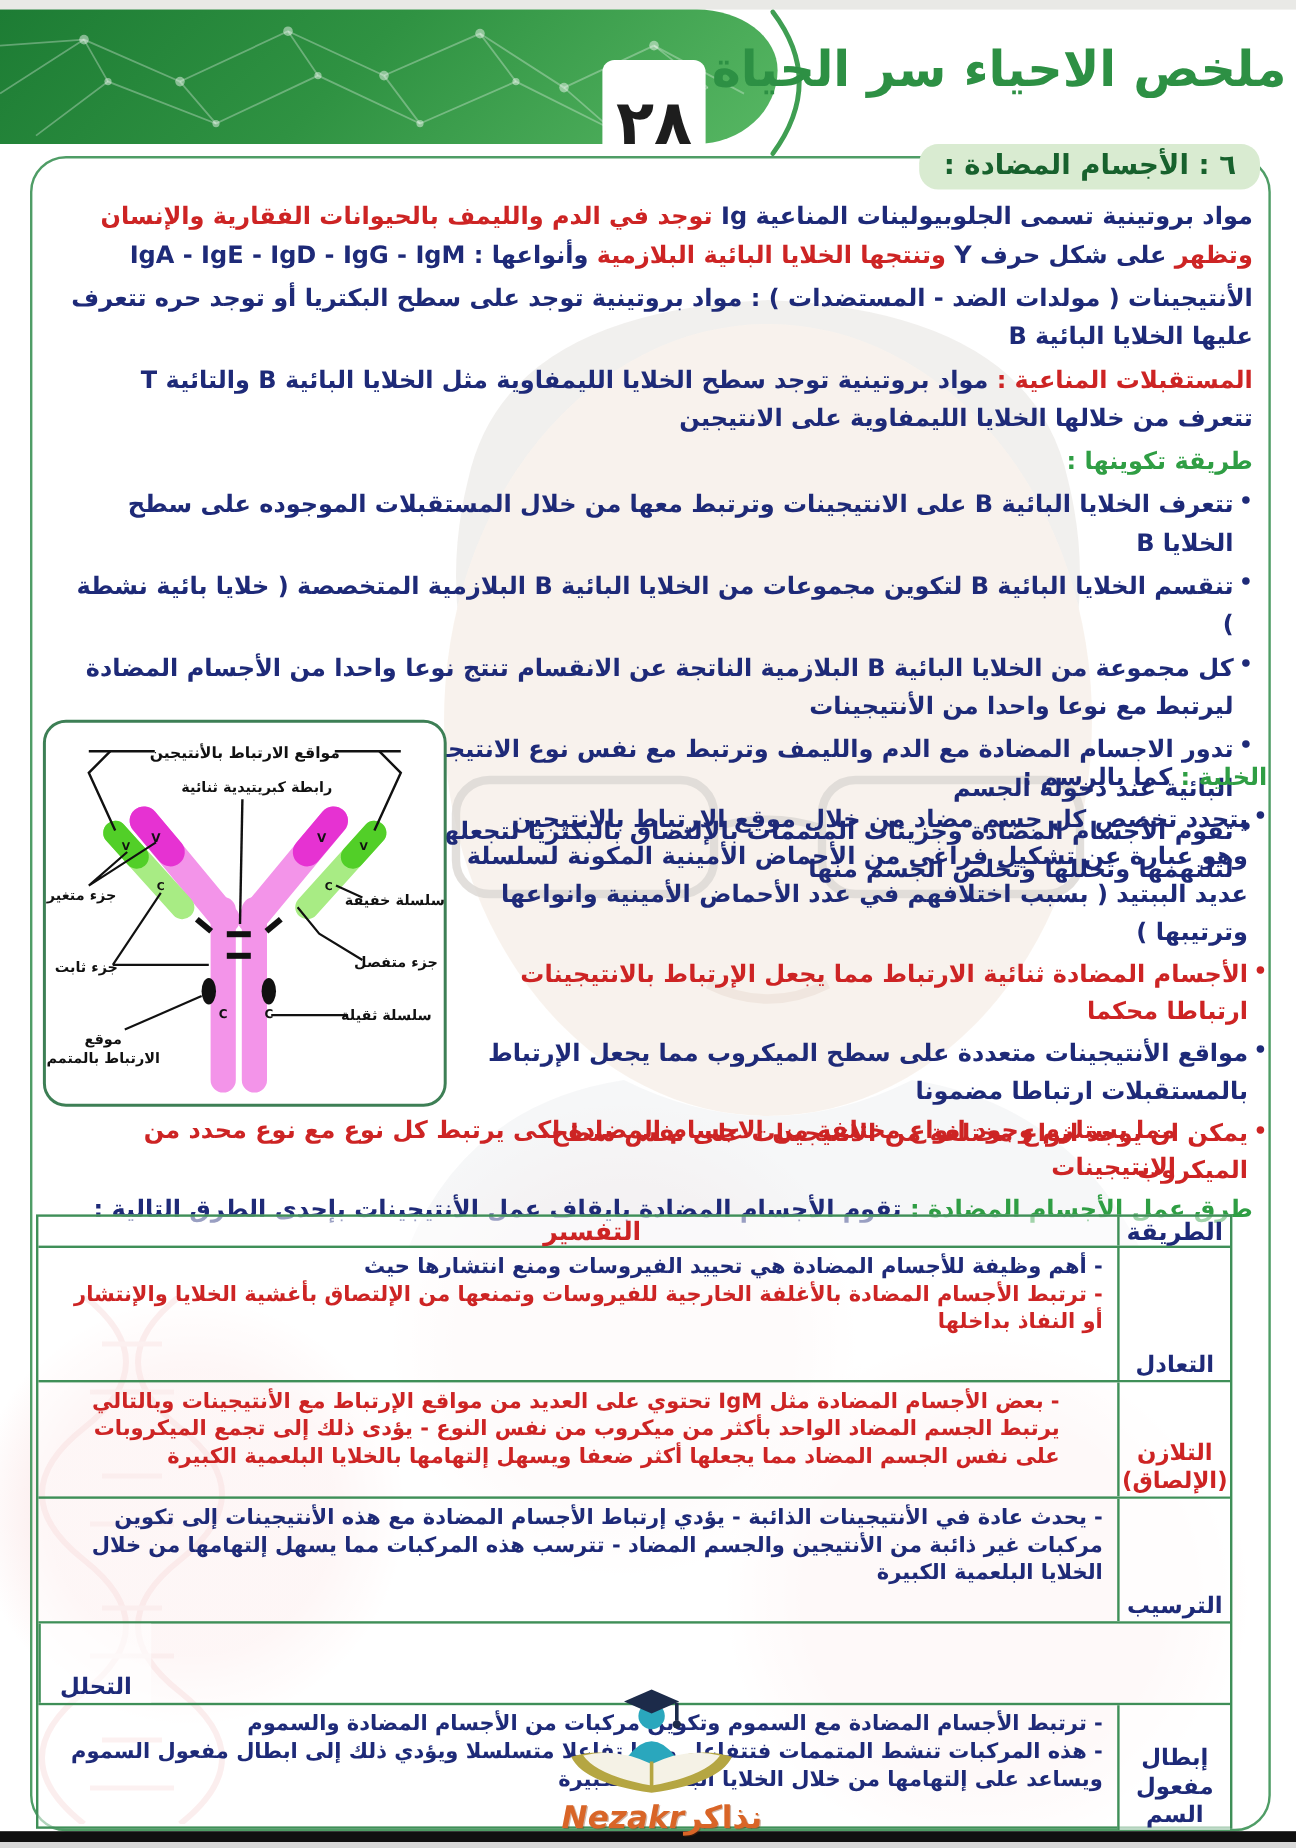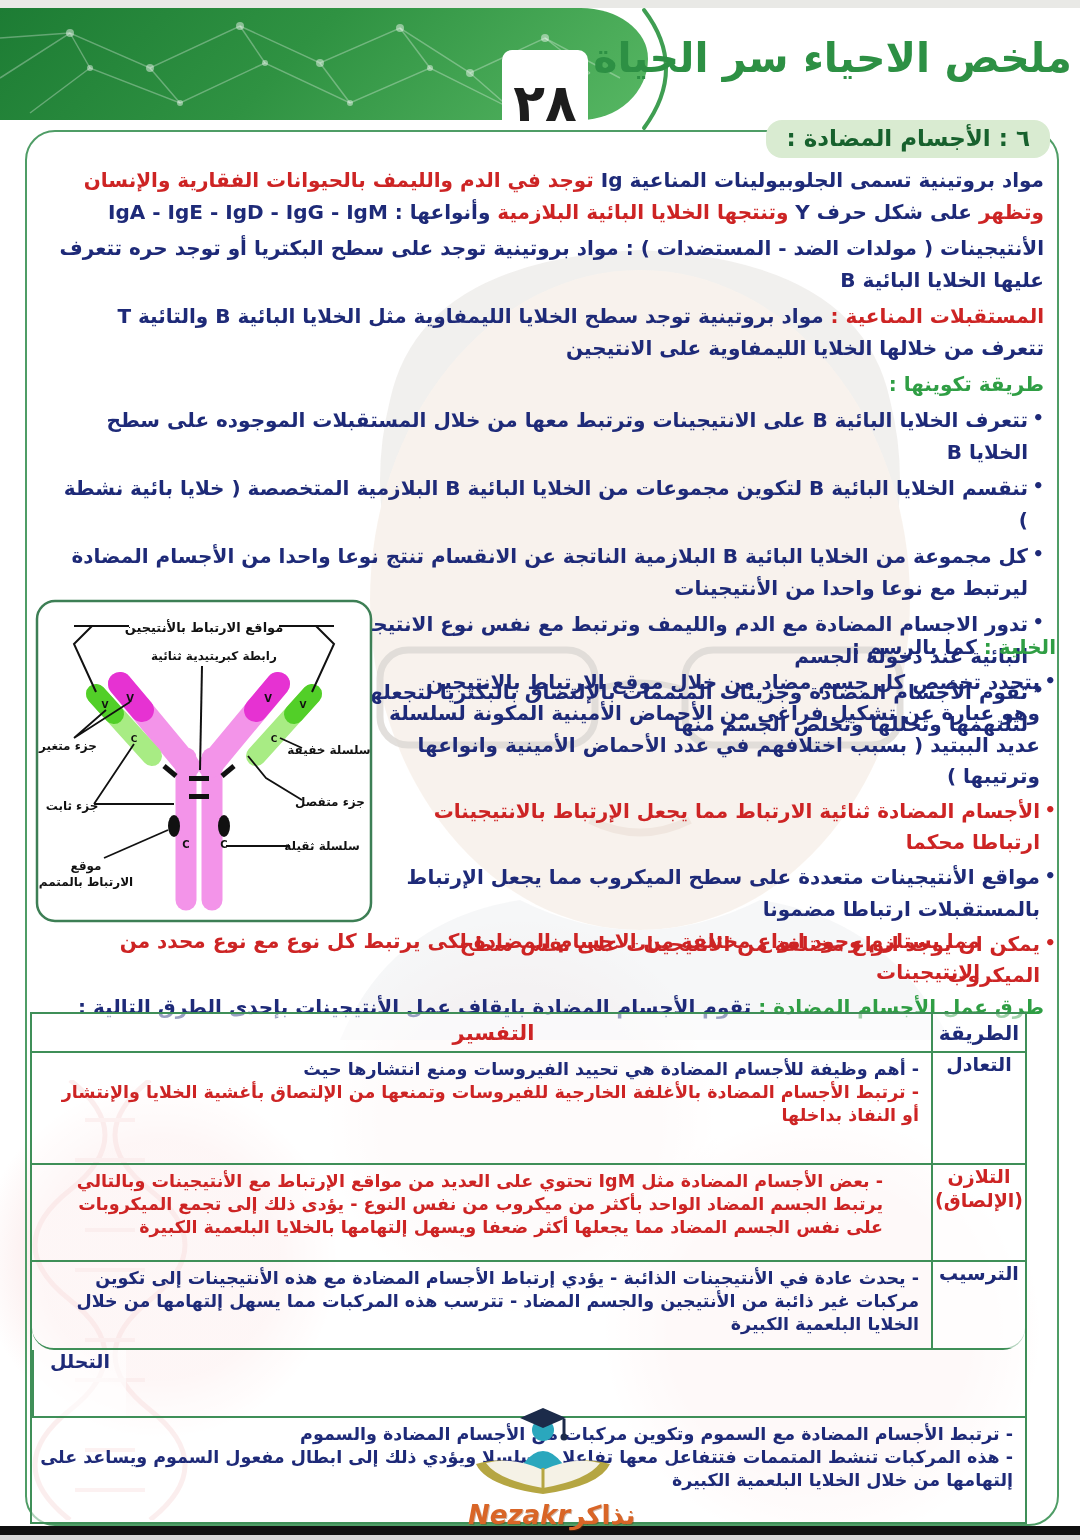--- a/index.html
+++ b/index.html
@@ -56,21 +56,21 @@
   #methods-table{left:30px;top:1012px;width:993px;height:508px;z-index:3;
     border:2px solid #3f8f58;background:rgba(255,255,255,.55);
     display:flex;flex-direction:column;direction:ltr;}
   .thead{display:flex;height:41px;border-bottom:2px solid #3f8f58;}
   .trow{display:flex;border-bottom:2px solid #3f8f58;box-sizing:border-box;}
   .trow:last-child{border-bottom:none;}
   .cell-exp{flex:1;direction:rtl;text-align:right;padding:5px 12px 0 8px;
     font-size:17.5px;line-height:1.32;overflow:hidden;}
   .cell-exp .tline{text-align:right;}
   .cell-method{width:92px;border-left:2px solid #3f8f58;direction:rtl;
-    display:flex;flex-direction:column;align-items:center;justify-content:flex-start;
+    display:flex;flex-direction:column;align-items:center;justify-content:flex-end;
     font-size:19px;text-align:center;line-height:1.25;background:rgba(255,255,255,.6);}
   .th-exp{flex:1;display:flex;align-items:center;justify-content:center;
     font-size:21px;color:#cd2424;padding-left:24px;}
   .th-method{width:92px;border-left:2px solid #3f8f58;display:flex;align-items:center;
     justify-content:center;font-size:20px;color:#1e2a78;}
   
   #face-watermark{left:300px;top:220px;z-index:1;opacity:.5;}
   #dna-watermark{left:30px;top:1080px;z-index:1;opacity:.55;}
   #brand-logo{left:468px;top:1402px;z-index:6;text-align:center;width:150px;}
   #brand-text{font-size:26px;color:#d96527;font-style:italic;
@@ -241,37 +241,42 @@
       </div>
       <div class="trow" style="height: 97px; gap: 36px;">
         <div class="cell-exp">
           <div class="tline c-red">- بعض الأجسام المضادة مثل IgM تحتوي على العديد من مواقع الإرتباط مع الأنتيجينات وبالتالي يرتبط الجسم المضاد الواحد بأكثر من ميكروب من نفس النوع - يؤدى ذلك إلى تجمع الميكروبات على نفس الجسم المضاد مما يجعلها أكثر ضعفا ويسهل إلتهامها بالخلايا البلعمية الكبيرة</div>
         </div>
         <div class="cell-method c-red">
           <div>التلازن</div>
           <div>(الإلصاق)</div>
         </div>
       </div>
-      <div class="trow" style="height: 88px; border-radius: 22px;">
+      <div class="trow" style="height: 104px;">
         <div class="cell-exp">
           <div class="tline c-navy">- يحدث عادة في الأنتيجينات الذائبة - يؤدي إرتباط الأجسام المضادة مع هذه الأنتيجينات إلى تكوين مركبات غير ذائبة من الأنتيجين والجسم المضاد - تترسب هذه المركبات مما يسهل إلتهامها من خلال الخلايا البلعمية الكبيرة</div>
         </div>
         <div class="cell-method c-navy">
           <div>الترسيب</div>
         </div>
       </div>
       <div class="trow" style="height: 68px;">
         <div class="cell-method c-navy">
           <div>التحلل</div>
         </div>
       </div>
       <div class="trow" style="height: 104px;">
         <div class="cell-exp">
           <div class="tline c-navy">- ترتبط الأجسام المضادة مع السموم وتكوين مركبات من الأجسام المضادة والسموم</div>
           <div class="tline c-navy">- هذه المركبات تنشط المتممات فتتفاعل معها تفاعلا متسلسلا ويؤدي ذلك إلى ابطال مفعول السموم ويساعد على إلتهامها من خلال الخلايا البلعمية الكبيرة</div>
+        </div>
+        <div class="cell-method c-navy">
+          <div>إبطال</div>
+          <div>مفعول</div>
+          <div>السم</div>
         </div>
       </div>
     </div>
 </div>
 
 <div class="abs" id="brand-logo">
   <svg width="150" height="100" viewBox="0 0 150 100">
     <circle cx="75" cy="28" r="11" fill="#2aa7bd"></circle>
     <path d="M55,62 Q75,36 95,62 L95,74 L55,74 Z" fill="#2aa7bd"></path>
     <polygon points="52,16 75,6 98,16 75,26" fill="#1c2b4a"></polygon>

